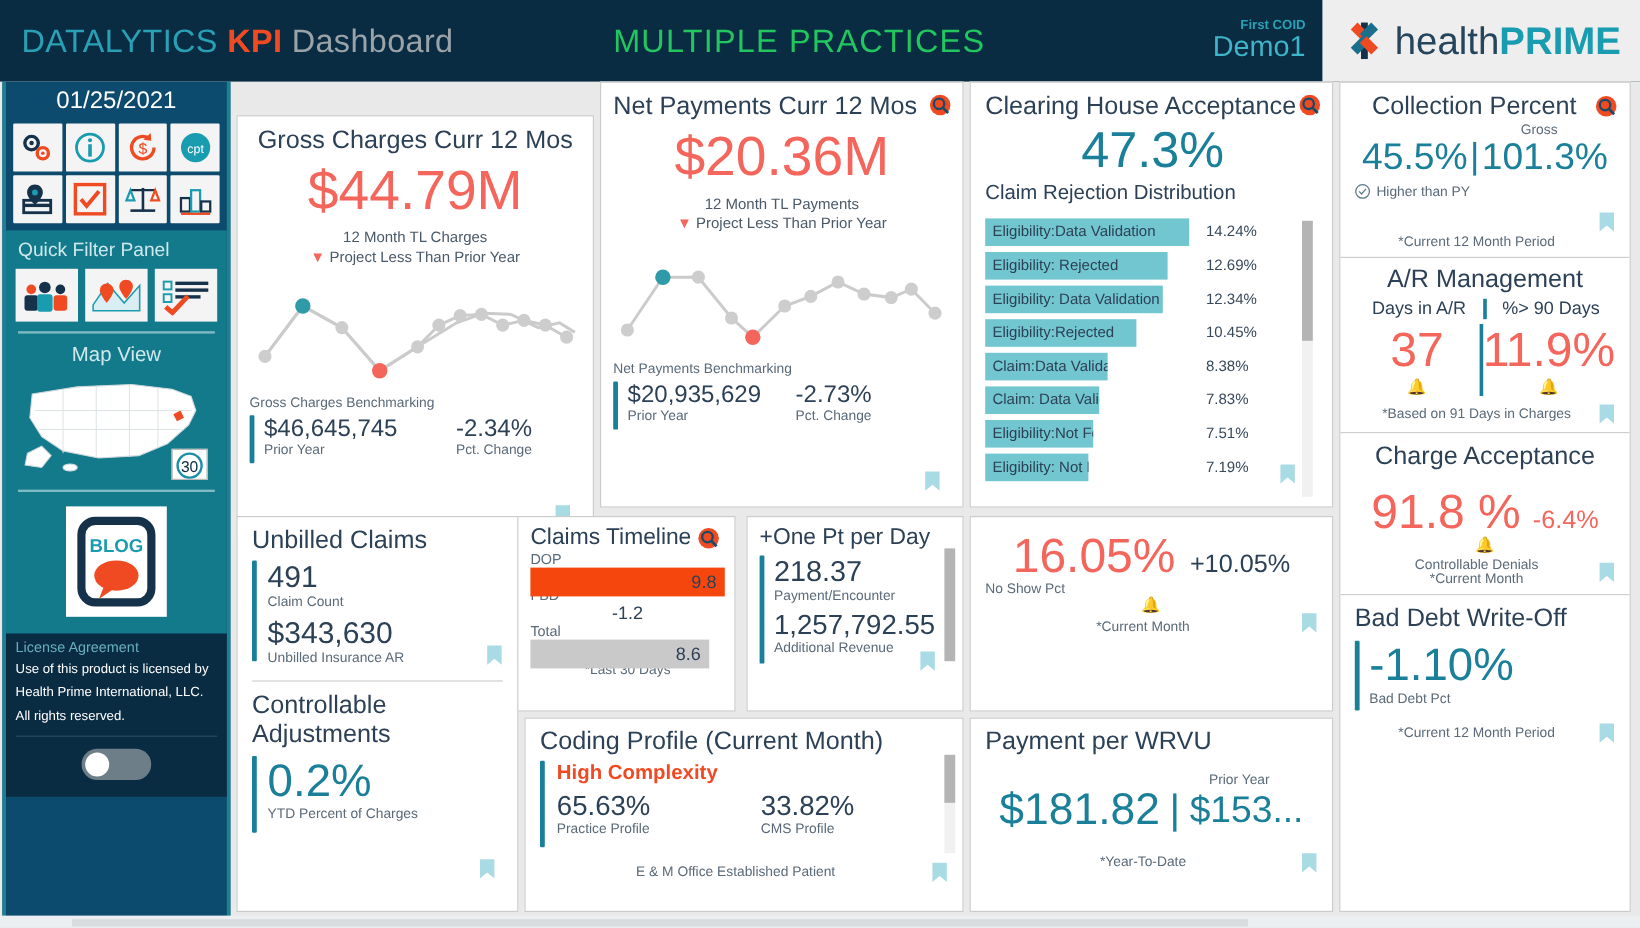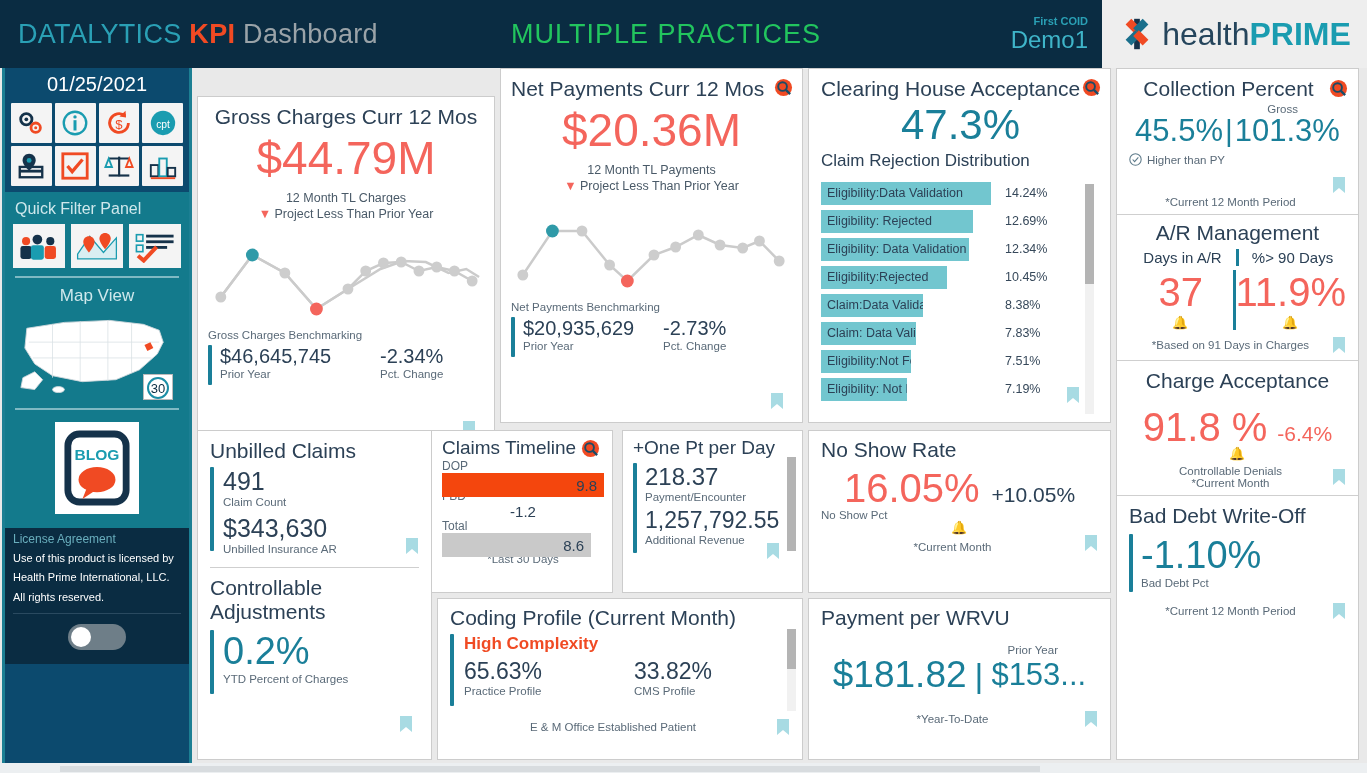--- a/index.html
+++ b/index.html
@@ -614,21 +614,20 @@
           </svg>
         </div>
       </div>
       <div class="vscroll" style="right:6px; top:30px; height:82px;">
         <div class="vthumb" style="height:40px;"></div>
       </div>
     </div>
 
     <div class="card" style="left:613px; top:362px; width:303px; height:163px;">
       <div style="padding:7px 12px 0 12px;">
-        <div class="c-title">No Show Rate</div>
         <div style="display:flex; align-items:baseline; justify-content:center; gap:12px; margin-top:4px;">
           <span class="big-red" style="font-size:40px;">16.05%</span>
           <span style="font-size:21px; color:#2c4156;">+10.05%</span>
         </div>
         <div class="tiny" style="text-align:left; margin-top:-2px;">No Show Pct</div>
         <div class="bell" style="text-align:center; line-height:1;">🔔</div>
         <div style="display:flex; align-items:center;">
           <div class="tiny" style="flex:1; text-align:center;">*Current Month</div>
           <svg class="bmk" viewBox="0 0 14 18" style="margin-bottom:8px;">
             <path d="M1 1 h12 v16 l-6 -5 l-6 5 z" fill="#a8dbe3"></path>

